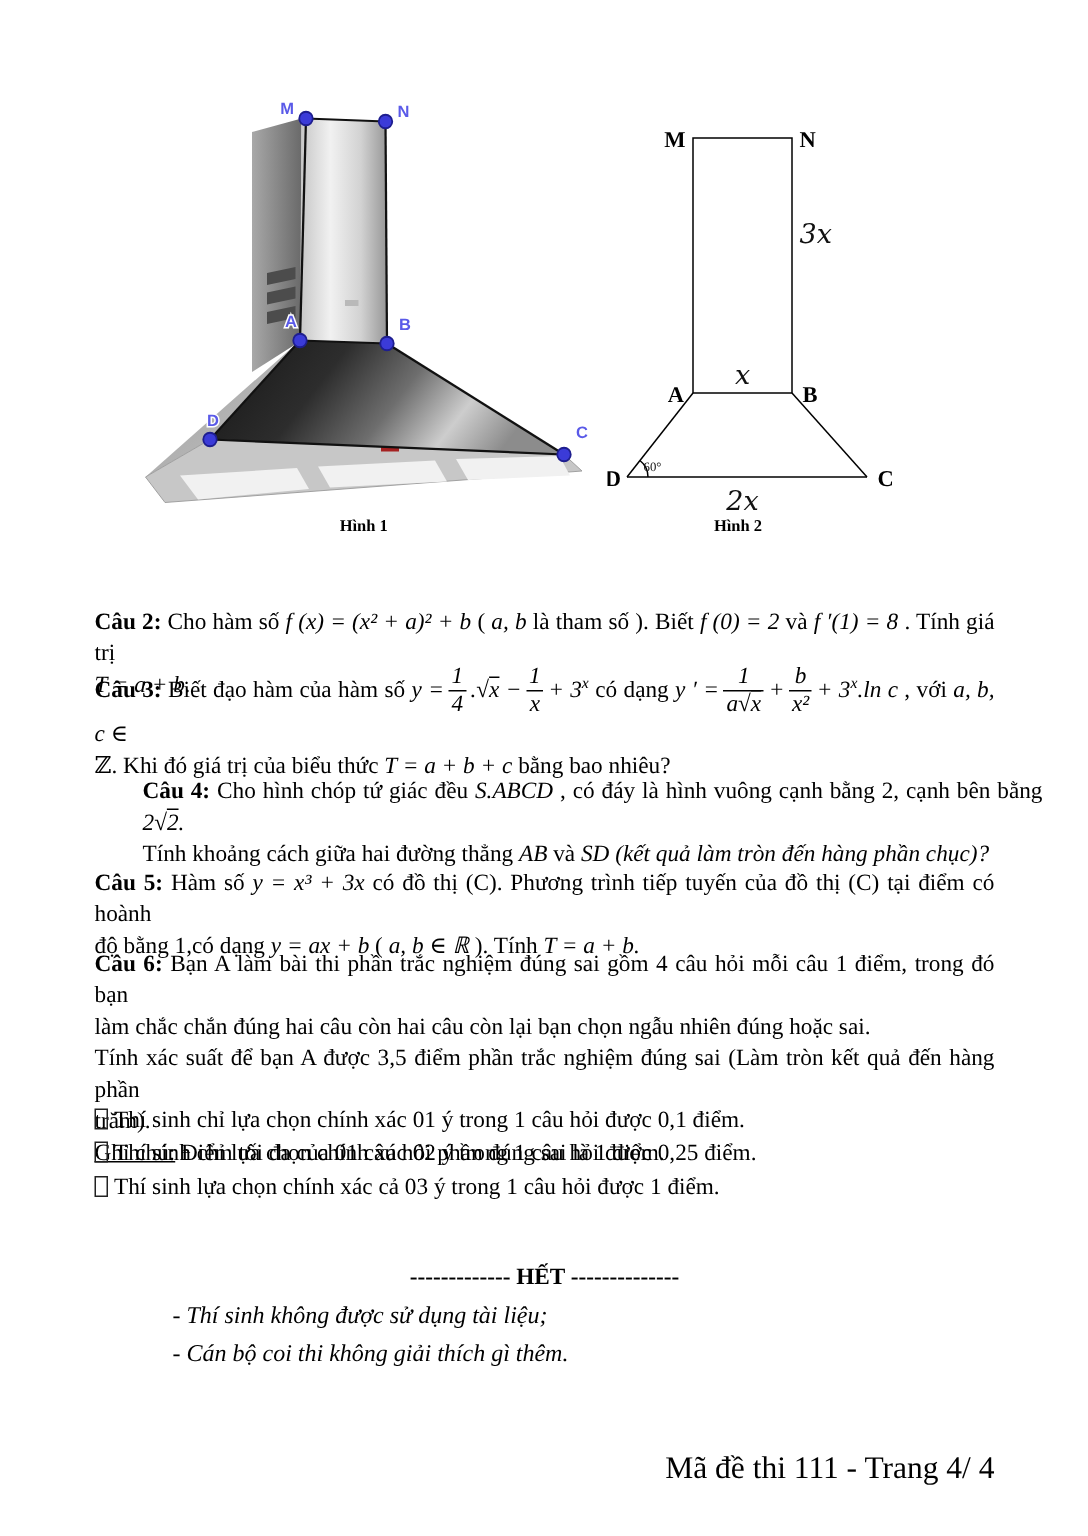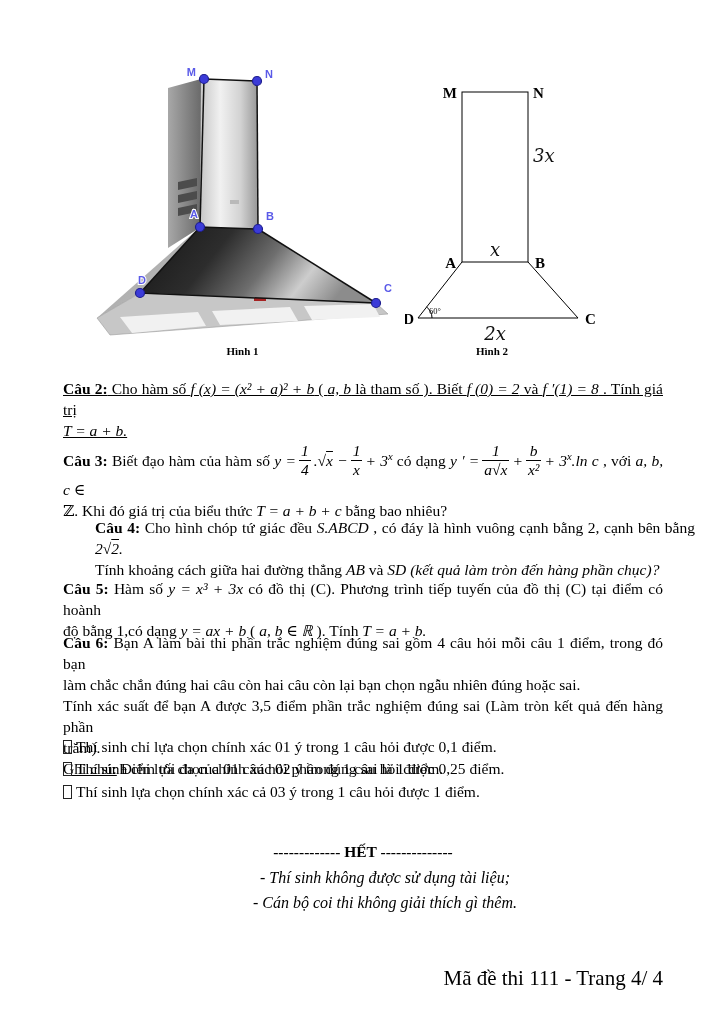--- a/index.html
+++ b/index.html
@@ -16,21 +16,21 @@
   sup{font-size:0.68em;font-style:italic;vertical-align:super;line-height:0;}
   .frac{display:inline-block;vertical-align:-0.62em;text-align:center;margin:0 3px;line-height:1;font-style:italic;}
   .frac .num{display:block;padding:0 2px 1px 2px;line-height:1.05;}
   .frac .den{display:block;border-top:1px solid #000;padding:1px 2px 0 2px;line-height:1.05;}
   .ovl{text-decoration:overline;}
   .underline{text-decoration:underline;}
   .tofu{display:inline-block;width:7px;height:12px;border:1px solid #222;margin-right:4px;vertical-align:-2px;}
   .bullet-line{line-height:22.4px;}
   .caption{position:absolute;font-weight:bold;text-align:center;font-size:11px;}
   .het{position:absolute;left:63px;width:600px;text-align:center;font-weight:bold;}
-  .inote{position:absolute;left:115px;width:540px;font-style:italic;font-size:16px;text-align:center;}
+  .inote{position:absolute;left:115px;width:540px;font-style:italic;font-size:16px;}
   .pagefoot{position:absolute;left:63px;width:600px;text-align:right;font-size:21px;}
   svg text{user-select:none;}
   .ptlabel{font-family:"Liberation Sans","DejaVu Sans",sans-serif;font-weight:bold;font-size:11px;
            fill:#5a5ae8;paint-order:stroke;stroke:#ffffff;stroke-width:2px;}
   .geolabel{font-family:"Liberation Serif","DejaVu Serif",serif;font-weight:bold;font-size:15px;fill:#000;}
   .dimlabel{font-family:"DejaVu Serif",serif;font-style:italic;font-size:18px;fill:#111;}
   .anglabel{font-family:"Liberation Serif",serif;font-size:8.5px;fill:#111;}
 </style>
 </head>
 <body>
@@ -128,21 +128,21 @@
     <text class="geolabel" x="9" y="246" text-anchor="end">D</text>
     <text class="geolabel" x="180" y="246">C</text>
     <text class="dimlabel" x="128" y="84">3x</text>
     <text class="dimlabel" x="90" y="178" text-anchor="middle">x</text>
     <text class="dimlabel" x="90" y="262" text-anchor="middle">2x</text>
     <text class="anglabel" x="24" y="236">60°</text>
   </g>
 </svg>
 <div class="caption" style="left:392px;top:345px;width:200px;">Hình 2</div>
 
-<div class="qblock" style="top:378px;text-decoration:underline;">
+<div class="qblock" style="top:404px;">
   <span class="qlabel">Câu 2:</span><span> Cho hàm số </span><span class="math">f (x) = (x² + a)² + b</span><span> ( </span><span class="math">a, b</span><span> là tham số ). Biết </span><span class="math">f (0) = 2</span><span> và </span><span class="math">f ′(1) = 8</span><span> . Tính giá trị</span><br>
   <span class="math">T = a + b.</span>
 </div>
 
 <div class="qblock" style="top:443px;">
   <span class="qlabel">Câu 3:</span><span> Biết đạo hàm của hàm số </span><span class="math">y =</span><span class="frac"><span class="num">1</span><span class="den">4</span></span><span class="math">.</span><span class="math"><span>√</span><span class="ovl">x</span></span> <span class="math">−</span><span class="frac"><span class="num">1</span><span class="den">x</span></span><span class="math">+ 3</span><sup>x</sup><span> có dạng </span><span class="math">y ′ =</span><span class="frac"><span class="num">1</span><span class="den"><span>a</span><span>√</span><span class="ovl">x</span></span></span><span class="math">+</span><span class="frac"><span class="num">b</span><span class="den">x²</span></span><span class="math">+ 3</span><sup>x</sup><span class="math">.ln c</span><span> , với </span><span class="math">a, b, c ∈</span><br>
   <span class="mupright">ℤ.</span><span> Khi đó giá trị của biểu thức </span><span class="math">T = a + b + c</span><span> bằng bao nhiêu?</span>
 </div>
 
 <div class="qblock" style="top:517px;margin-left:32px;">

